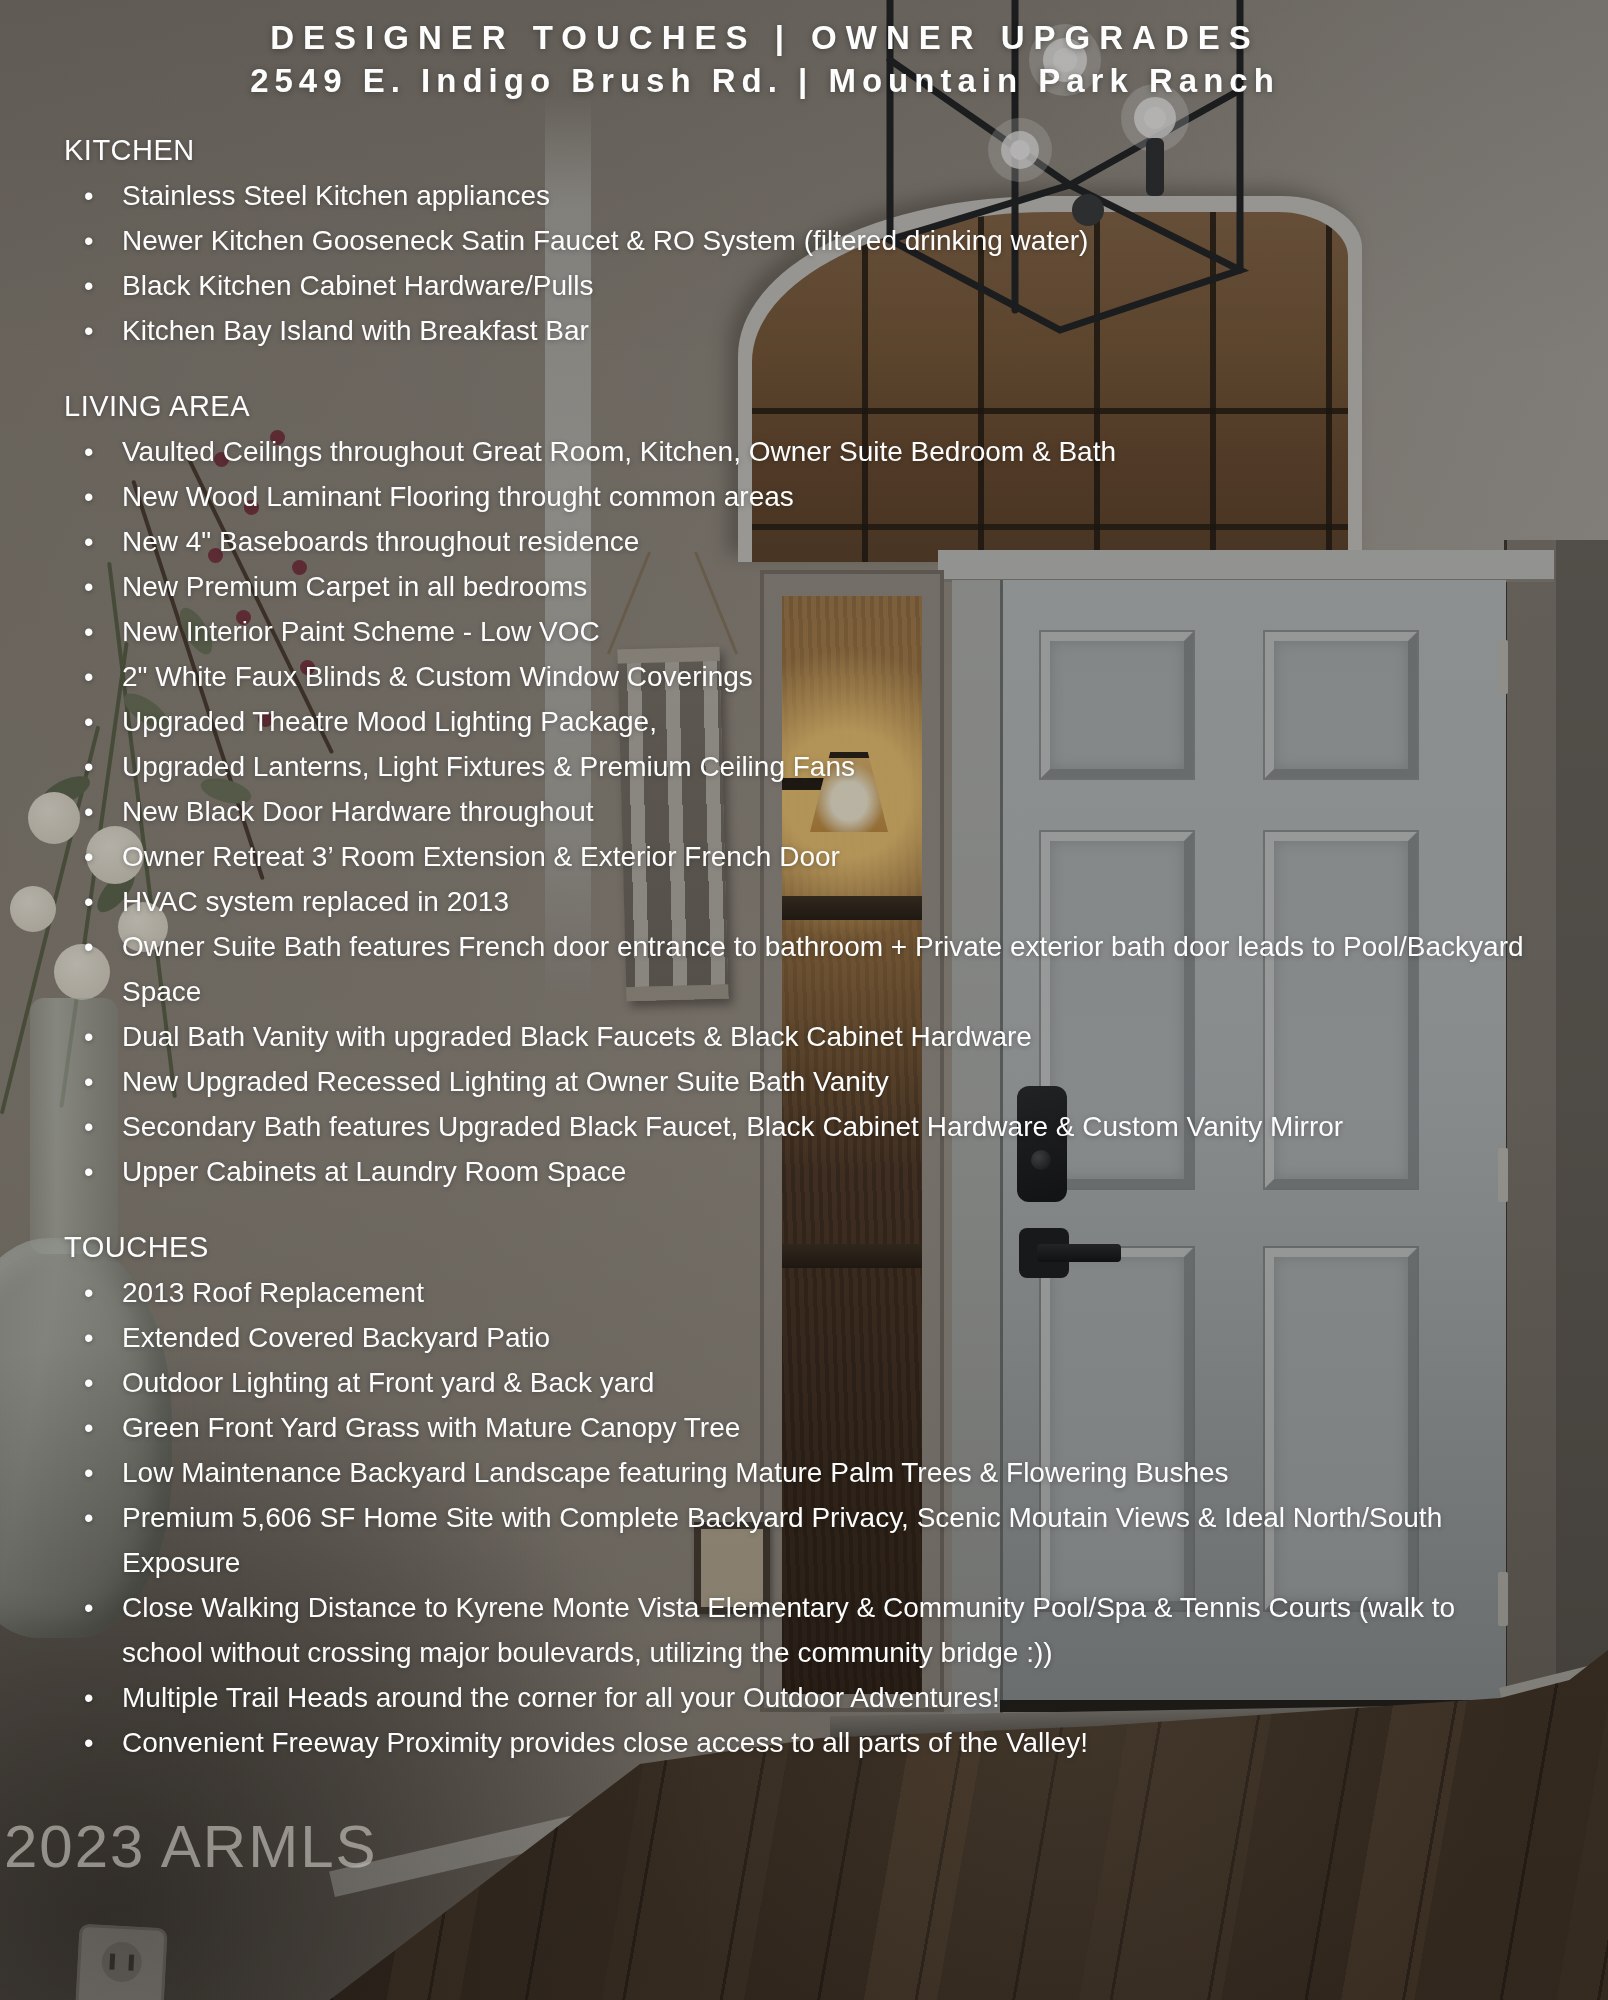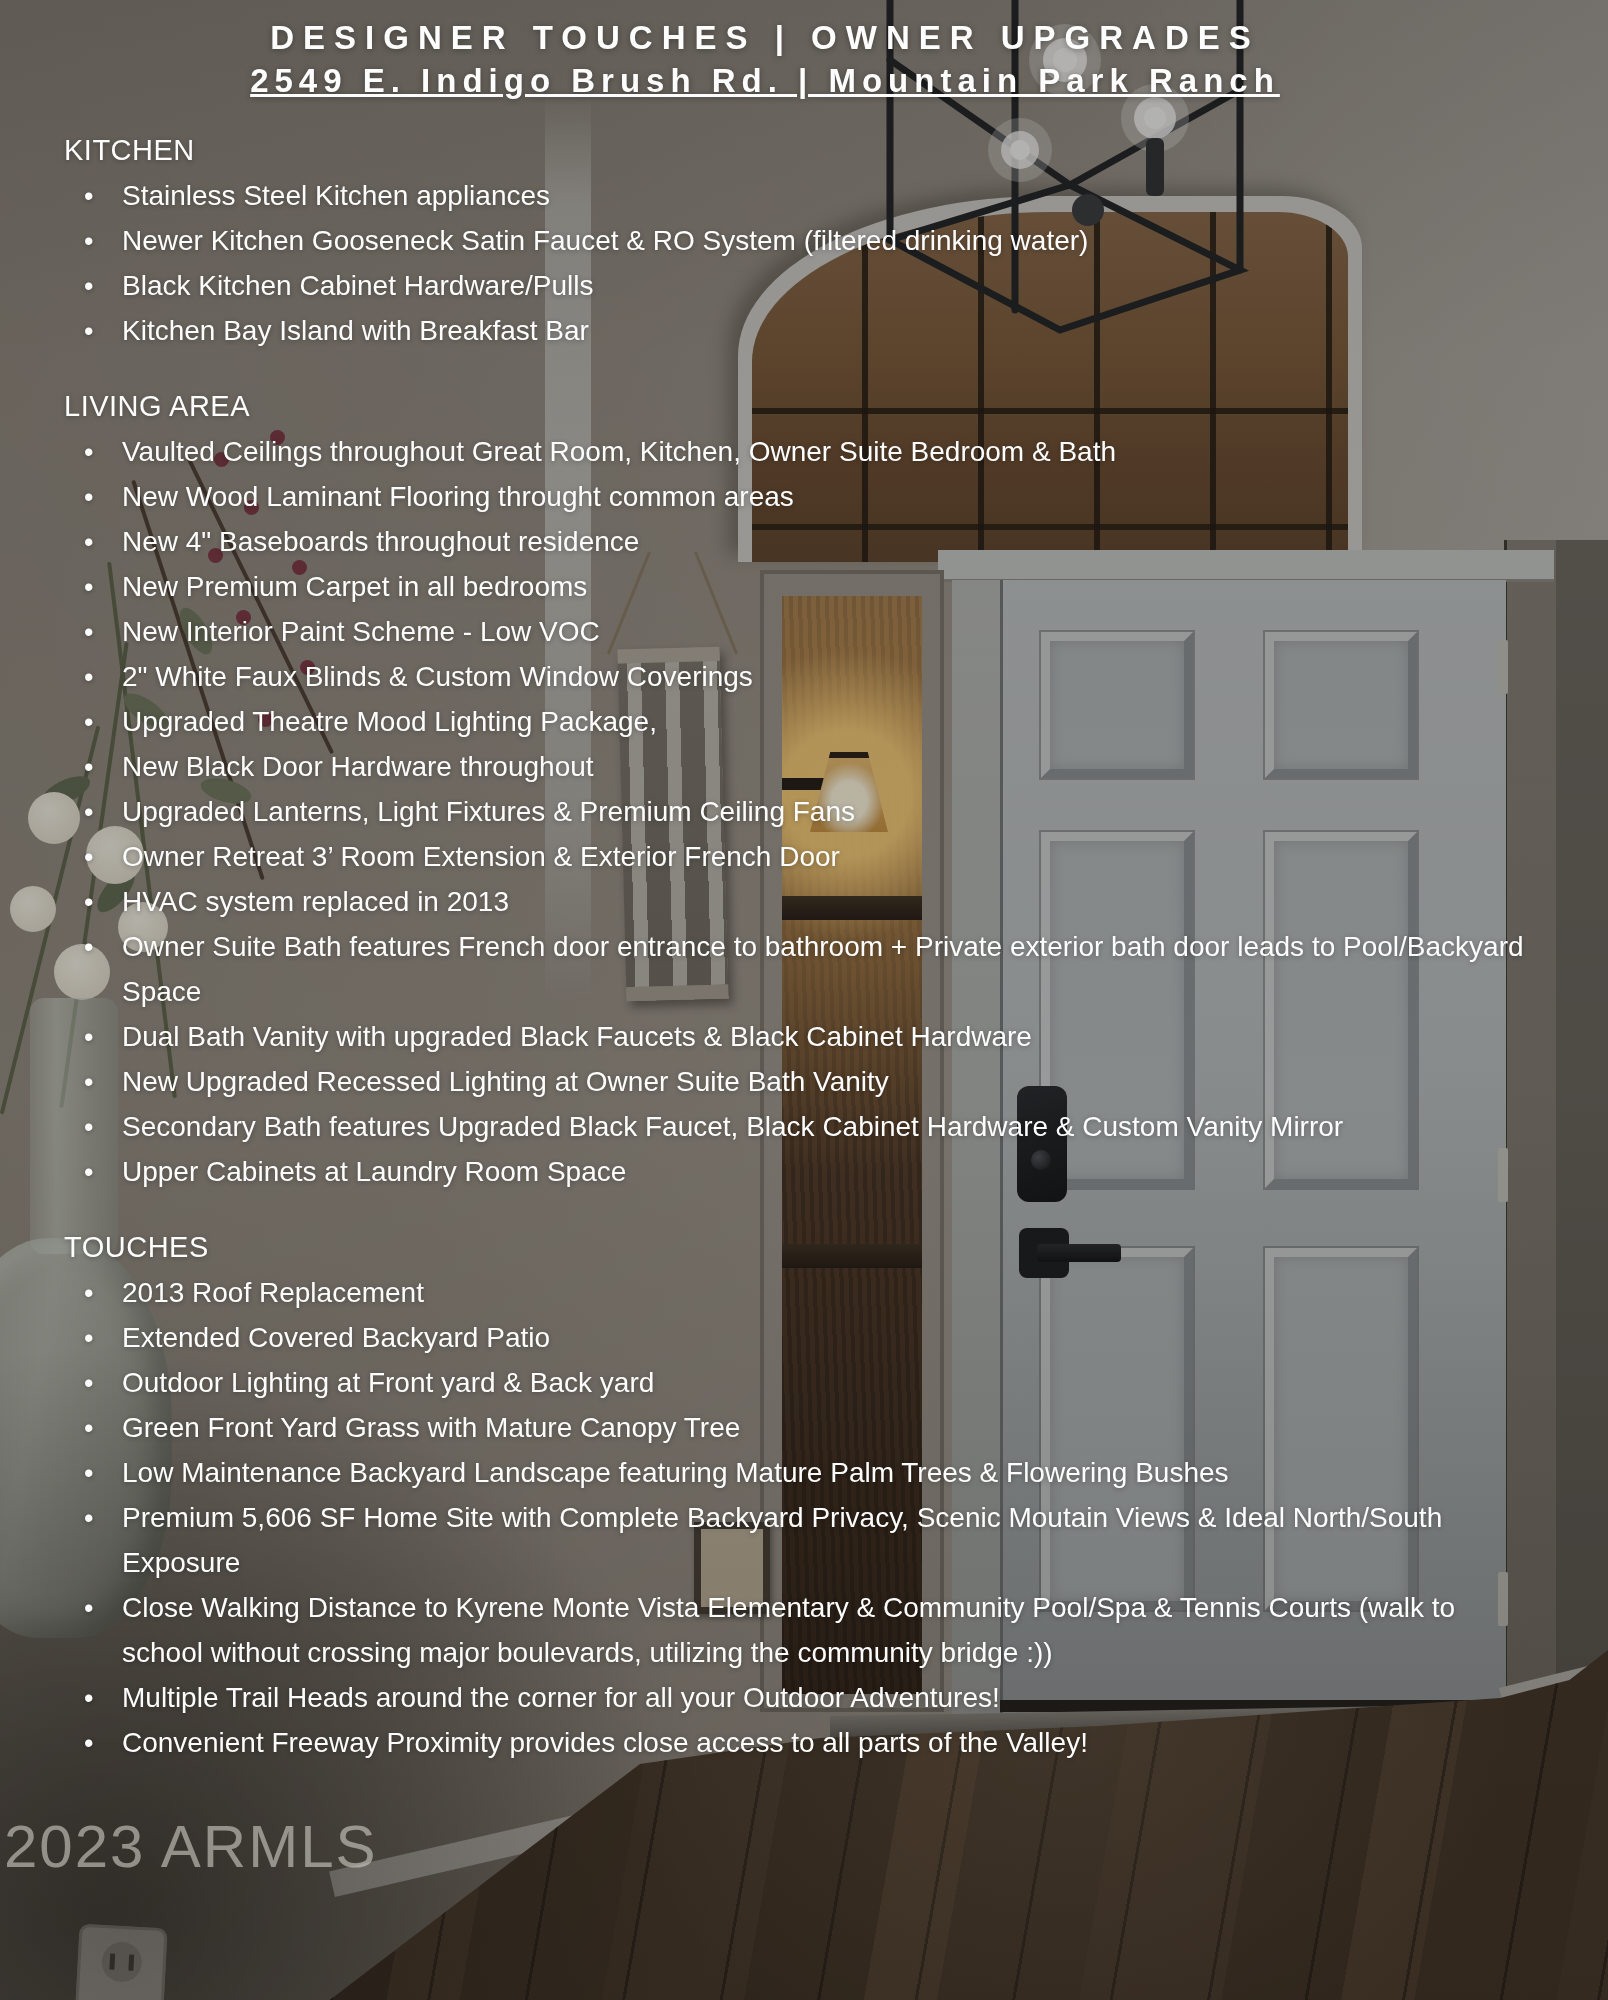--- a/index.html
+++ b/index.html
@@ -149,21 +149,21 @@
   
   .veil{inset:0;background:
       radial-gradient(ellipse 60% 45% at 8% 95%,rgba(22,19,15,.40),rgba(22,19,15,0) 62%),
       linear-gradient(180deg,rgba(28,26,24,.34) 0%,rgba(28,26,24,.30) 55%,rgba(22,19,16,.40) 100%);}
 
   
   .textlayer{inset:0;color:#fdfdfd;}
   .title{left:0;top:16px;width:1530px;text-align:center;font-weight:bold;
       text-shadow:0 1px 6px rgba(0,0,0,.35);}
   .title .t1{position:static;display:block;font-size:33px;line-height:43px;letter-spacing:9px;}
-  .title .t2{position:static;display:block;font-size:33px;line-height:43px;letter-spacing:6px;text-decoration:underline;}
+  .title .t2{position:static;display:block;font-size:33px;line-height:43px;letter-spacing:6px;}
   .content{left:64px;top:128px;width:1460px;text-shadow:0 1px 5px rgba(0,0,0,.30);}
   .content section{position:static;display:block;}
   .content h2{position:static;display:block;margin:31px 0 0 0;font-size:29px;line-height:45px;
       font-weight:400;letter-spacing:.5px;}
   .content section:first-child h2{margin-top:0;}
   .content ul{position:static;display:block;margin:0;padding:0;list-style:none;}
   .content li{position:relative;display:block;padding-left:58px;font-size:28px;line-height:45px;}
   .content li::before{content:"\2022";position:absolute;left:20px;top:1px;font-size:27px;}
 
   .watermark{left:4px;top:1812px;font-size:60px;font-weight:400;letter-spacing:2px;
@@ -301,22 +301,22 @@
       <section>
         <h2>LIVING AREA</h2>
         <ul>
             <li>Vaulted Ceilings throughout Great Room, Kitchen, Owner Suite Bedroom &amp; Bath</li>
             <li>New Wood Laminant Flooring throught common areas</li>
             <li>New 4" Baseboards throughout residence</li>
             <li>New Premium Carpet in all bedrooms</li>
             <li>New Interior Paint Scheme - Low VOC</li>
             <li>2" White Faux Blinds &amp; Custom Window Coverings</li>
             <li>Upgraded Theatre Mood Lighting Package,</li>
+            <li>Upgraded Lanterns, Light Fixtures &amp; Premium Ceiling Fans</li>
             <li>New Black Door Hardware throughout</li>
-            <li>Upgraded Lanterns, Light Fixtures &amp; Premium Ceiling Fans</li>
             <li>Owner Retreat 3’ Room Extension &amp; Exterior French Door</li>
             <li>HVAC system replaced in 2013</li>
             <li>Owner Suite Bath features French door entrance to bathroom + Private exterior bath door leads to Pool/Backyard Space</li>
             <li>Dual Bath Vanity with upgraded Black Faucets &amp; Black Cabinet Hardware</li>
             <li>New Upgraded Recessed Lighting at Owner Suite Bath Vanity</li>
             <li>Secondary Bath features Upgraded Black Faucet, Black Cabinet Hardware &amp; Custom Vanity Mirror</li>
             <li>Upper Cabinets at Laundry Room Space</li>
           </ul>
       </section>
       <section>

